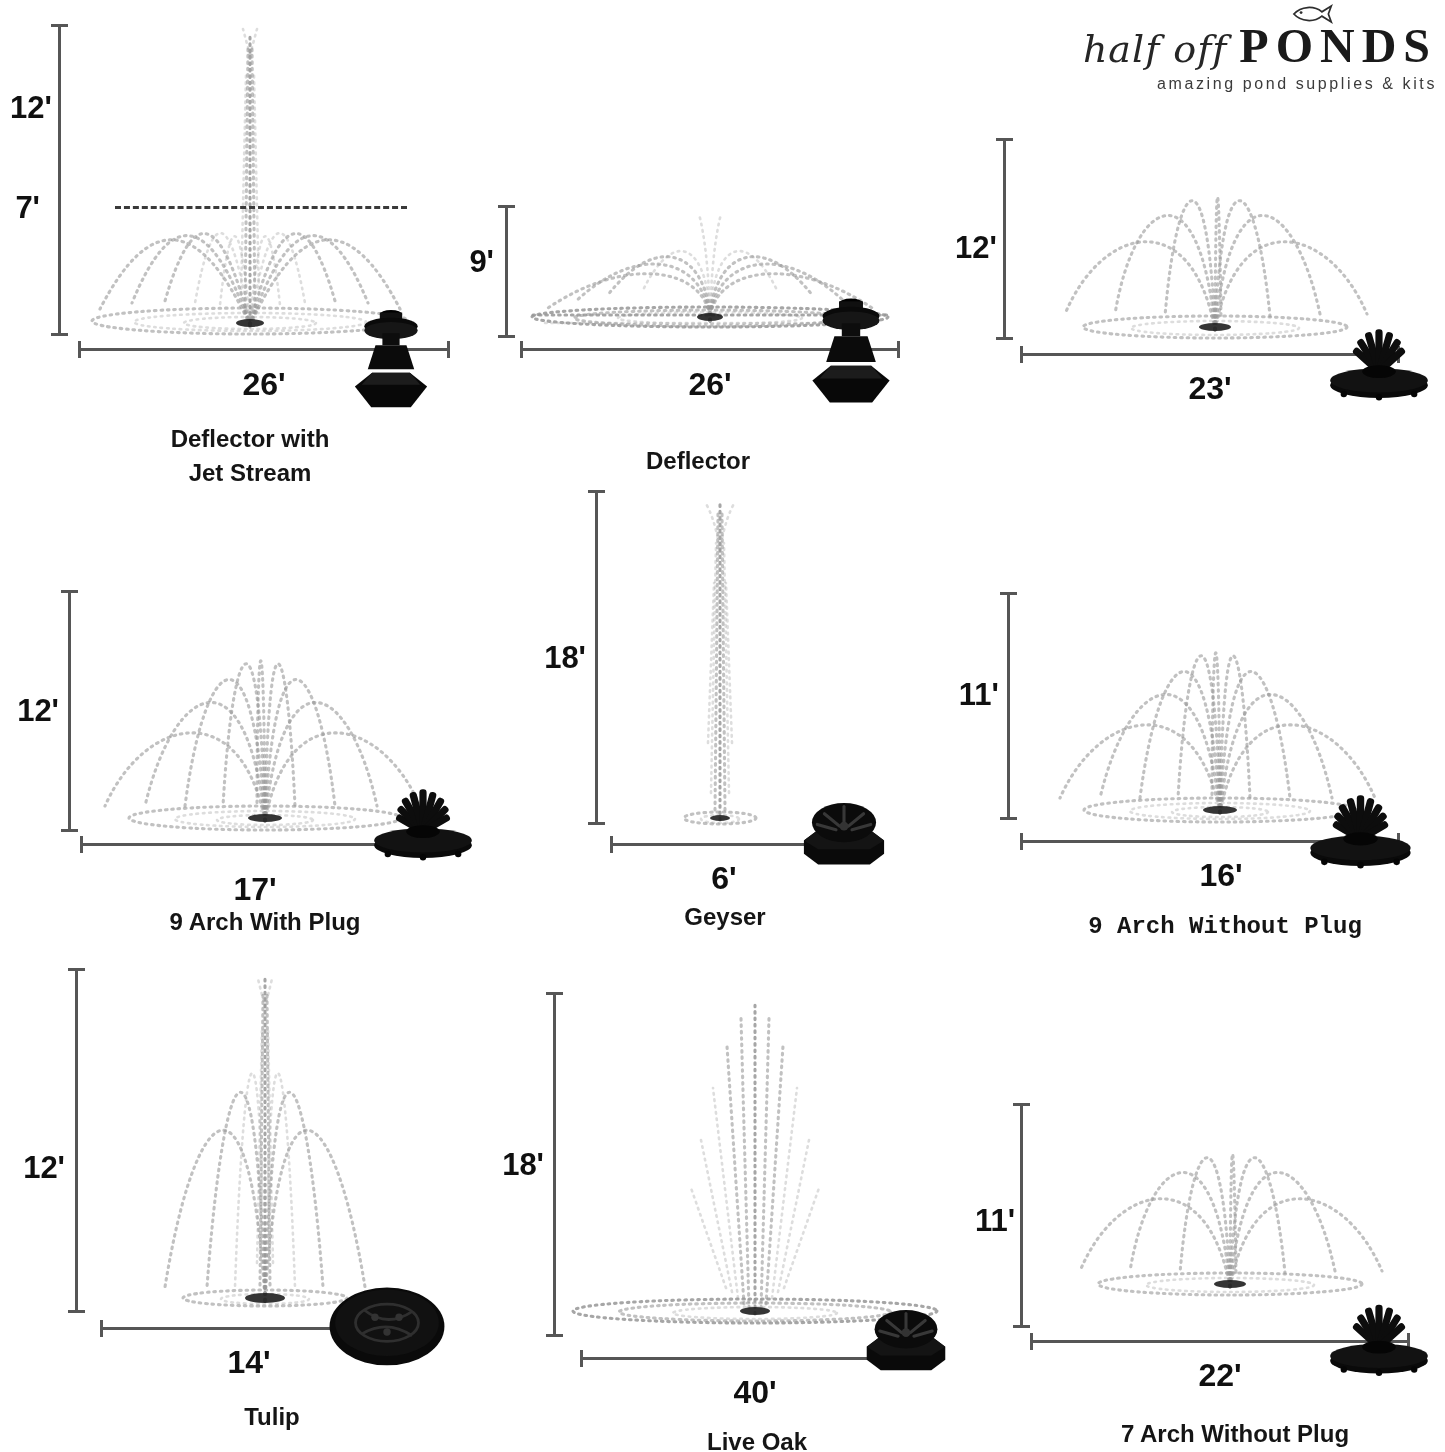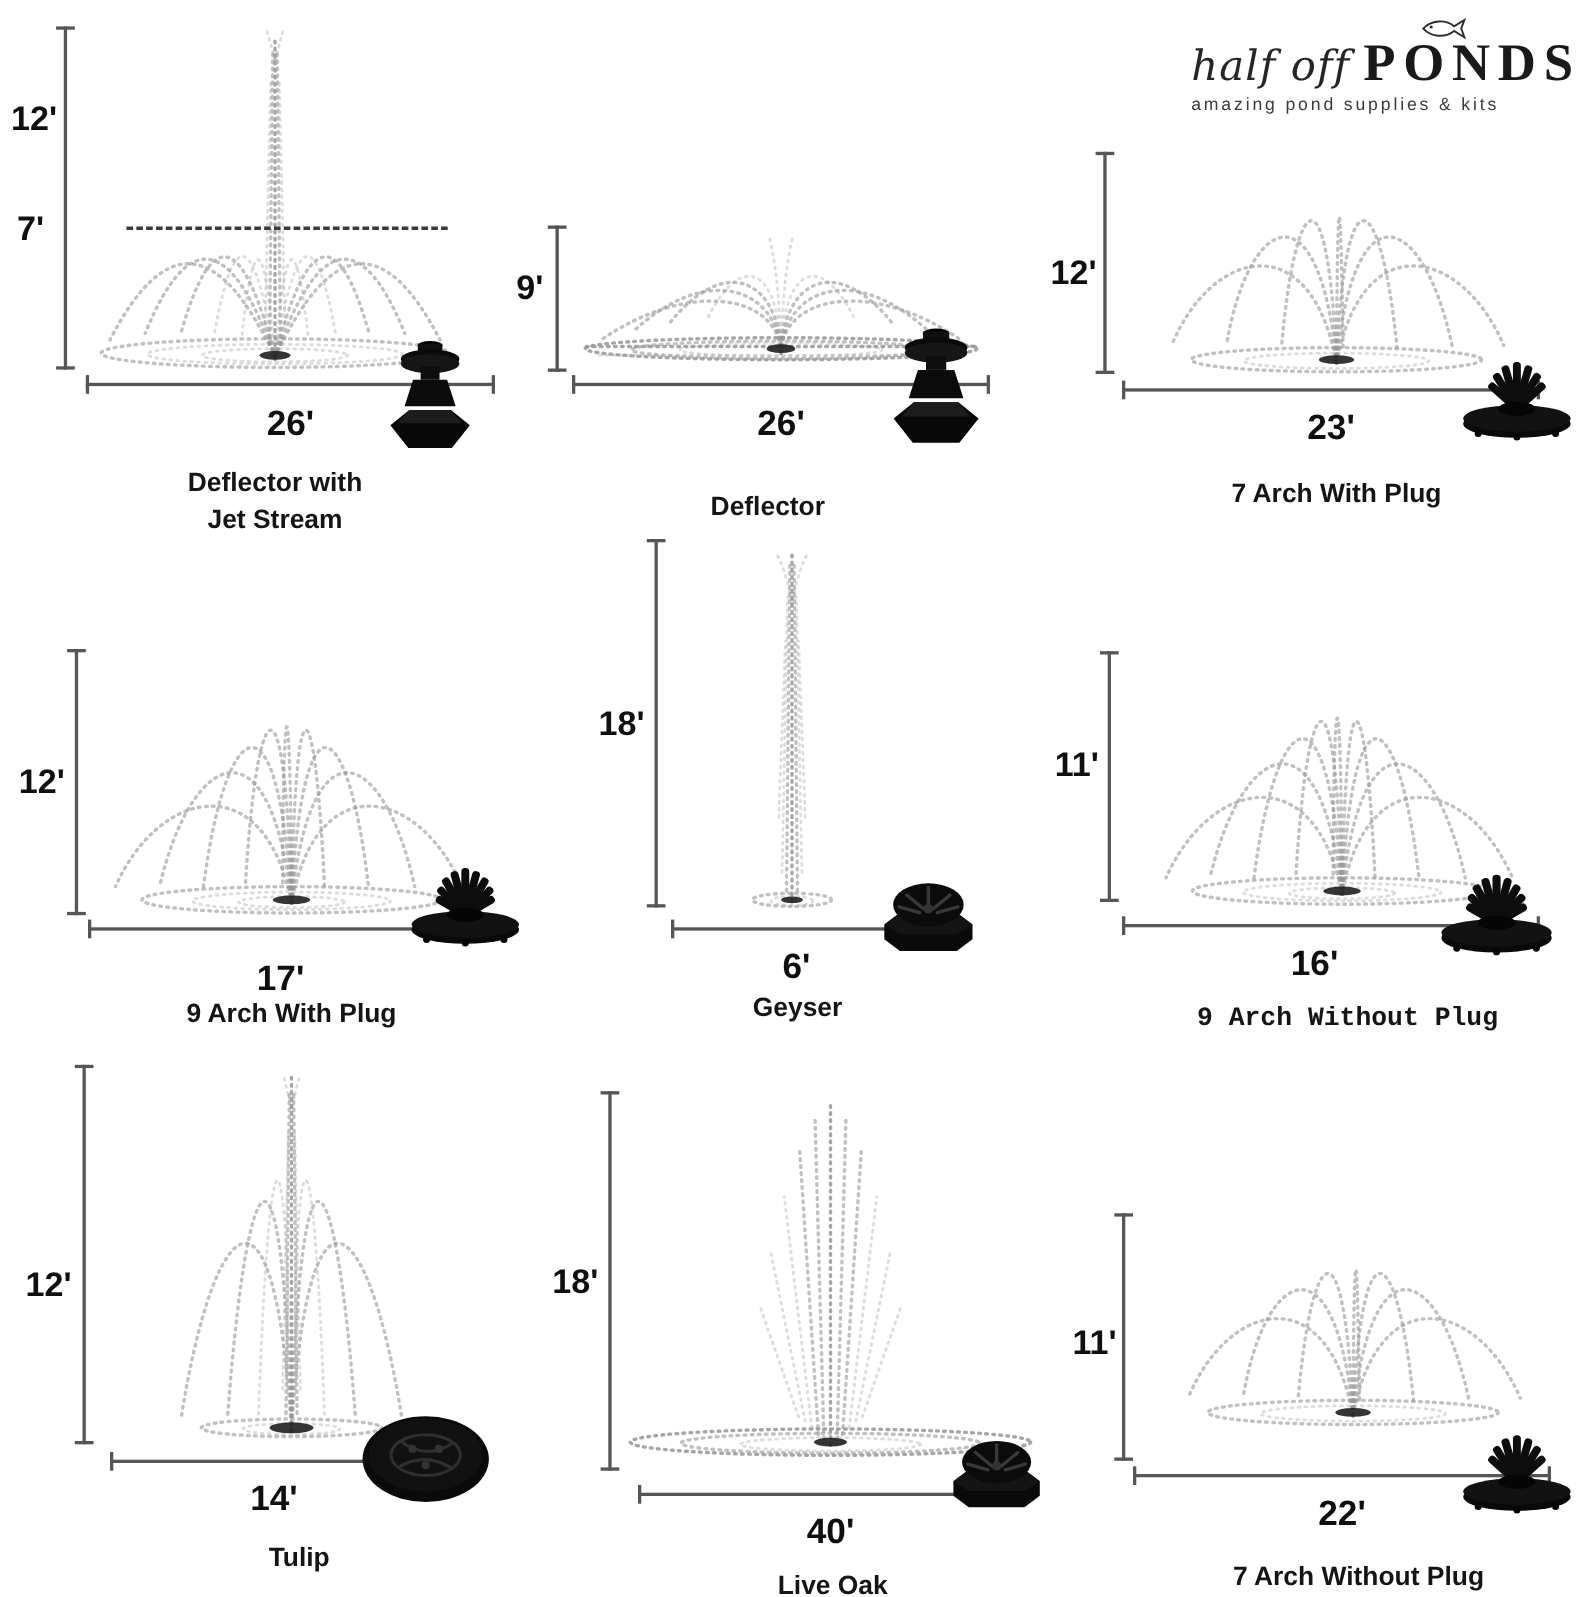--- a/index.html
+++ b/index.html
@@ -17,21 +17,21 @@
   .hline::after{right:0;}
   .wlabel{position:absolute;font-size:32px;font-weight:700;color:#101010;text-align:center;}
   .name{position:absolute;font-size:24px;font-weight:700;color:#151515;text-align:center;line-height:1.4;}
   .dashline{position:absolute;border-top:3px dashed #3a3a3a;}
   .spray{position:absolute;overflow:visible;}
   .spray path,.spray ellipse{fill:none;stroke:#979797;stroke-width:3.1;stroke-dasharray:1.6 4.8;stroke-linecap:round;opacity:.6;}
   .spray .faint{opacity:.33;stroke-width:2.6;}
   .spray .dense{opacity:.85;}
   .spray .plug{fill:#1f1f1f;stroke:none;opacity:.9;stroke-dasharray:none;}
   .nozzle{position:absolute;}
-  .logo{position:absolute;top:14px;right:8px;margin-left:34px;}
+  .logo{position:absolute;top:2px;right:8px;text-align:right;margin-left:34px;}
   .wordmark{display:flex;align-items:baseline;justify-content:flex-end;gap:12px;padding-top:16px;}
   .wm-script{font-family:"DejaVu Serif",serif;font-style:italic;font-size:38px;color:#262626;letter-spacing:1px;}
   .wm-caps{font-family:"Liberation Serif",serif;font-weight:700;font-size:48px;color:#1a1a1a;letter-spacing:7px;}
   .tagline{font-size:16px;letter-spacing:2.6px;color:#3b3b3b;margin-top:2px;font-weight:500;}
   .fish{position:absolute;top:0;right:100px;}
 </style>
 </head>
 <body>
 
 <div class="page">
@@ -137,21 +137,20 @@
       <path d="M180,190 C196,27 259,53 285,174"></path>
       <path d="M180,190 C203,65 294,85 332,174"></path>
       <ellipse cx="180" cy="187" rx="132" ry="11"></ellipse>
       <ellipse class="faint" cx="180" cy="188" rx="84" ry="7"></ellipse>
       <ellipse class="plug" cx="180" cy="187" rx="16" ry="4"></ellipse>
     </svg>
     <div class="vline" style="left:48px;top:130px;height:202px;"></div>
     <div class="dim ta-r" style="left:0;top:222px;width:40px;">12'</div>
     <div class="hline" style="left:65px;top:345px;width:380px;"></div>
     <div class="wlabel" style="left:65px;top:362px;width:380px;">23'</div>
-    <div class="name" style="left:85px;top:424px;width:350px;">7 Arch With Plug</div>
     <svg class="nozzle" style="left:368px;top:310px;" width="112" height="88" viewBox="0 0 140 100">
       <g fill="#0d0d0d">
         <g transform="rotate(-48 70 62)">
             <rect x="65.5" y="20" width="9" height="42" rx="4"></rect>
           </g>
         <g transform="rotate(-32 70 62)">
             <rect x="65.5" y="15" width="9" height="47" rx="4"></rect>
           </g>
         <g transform="rotate(-16 70 62)">
             <rect x="65.5" y="11" width="9" height="51" rx="4"></rect>
@@ -281,21 +280,21 @@
       <path d="M190,228 C207,59 274,86 302,213"></path>
       <path d="M190,228 C213,103 306,123 345,213"></path>
       <ellipse cx="190" cy="225" rx="136" ry="12"></ellipse>
       <ellipse class="faint" cx="190" cy="226" rx="90" ry="8"></ellipse>
       <ellipse class="faint" cx="190" cy="227" rx="48" ry="5"></ellipse>
       <ellipse class="plug" cx="190" cy="225" rx="17" ry="4"></ellipse>
     </svg>
     <div class="vline" style="left:52px;top:7px;height:228px;"></div>
     <div class="dim ta-r" style="left:0;top:92px;width:44px;">11'</div>
     <div class="hline" style="left:65px;top:255px;width:380px;"></div>
-    <div class="wlabel" style="left:50px;top:272px;width:380px;">16'</div>
+    <div class="wlabel" style="left:76px;top:272px;width:380px;">16'</div>
     <div class="name" style="left:95px;top:325px;width:350px;font-family:Liberation Mono, monospace;">9 Arch Without Plug</div>
     <svg class="nozzle" style="left:348px;top:200px;" width="115" height="88" viewBox="0 0 140 100">
       <g fill="#0d0d0d">
         <g transform="rotate(-60 70 62)">
             <rect x="65.5" y="24" width="9" height="38" rx="4"></rect>
           </g>
         <g transform="rotate(-45 70 62)">
             <rect x="65.5" y="19" width="9" height="43" rx="4"></rect>
           </g>
         <g transform="rotate(-30 70 62)">

